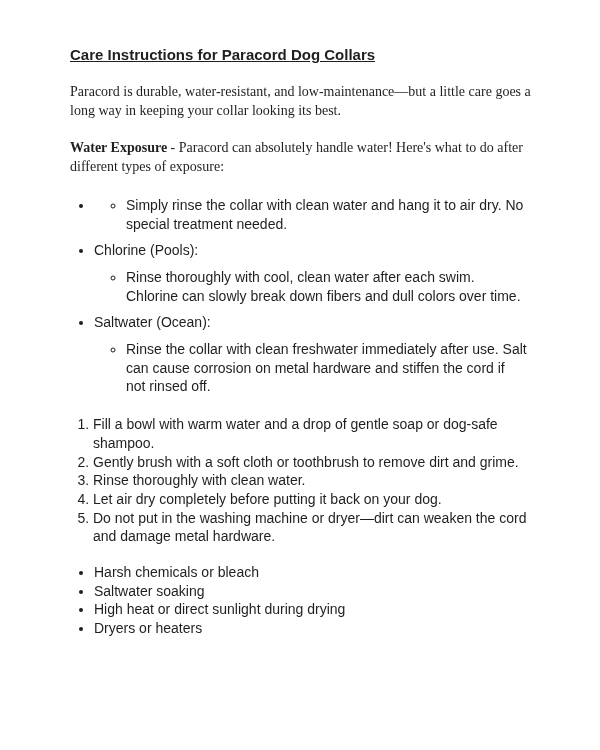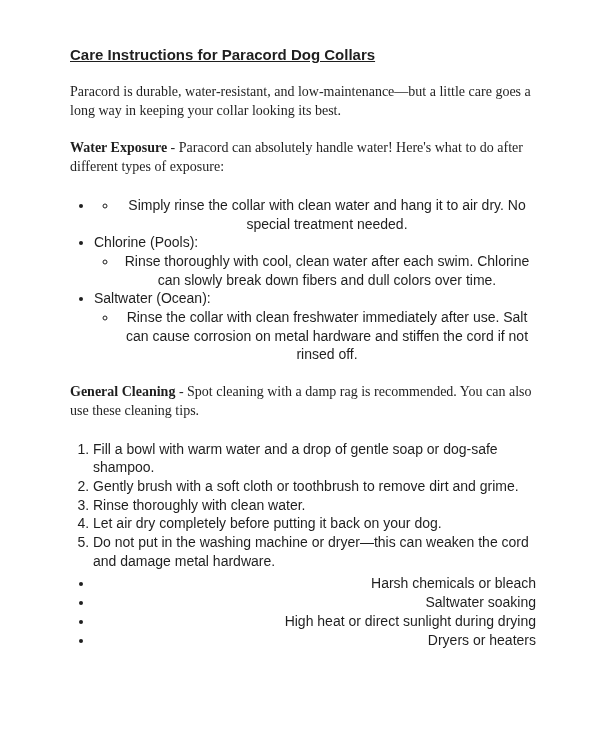--- a/index.html
+++ b/index.html
@@ -31,29 +31,28 @@
     font-family: Liberation Serif, serif;
   }
   b { font-weight: bold; text-align: right; }
   ul, ol {
     margin: 19px 0 0 0;
     padding: 0 0 0 24px;
     list-style-position: outside;
   }
   ul { list-style-type: disc; }
   ul ul {
-    margin: 0;
+    margin: 8px;
     padding-left: 24px;
     list-style-type: circle;
-    text-align: center;
   }
   ol { padding-left: 23px; }
   li { margin: 0; padding: 0; }
   p.section-heading { margin-bottom: 0; }
-  ul.avoid-list { margin-top: 4px; text-align: right; }
+  ul.avoid-list { margin-top: 17px; }
 </style>
 </head>
 <body>
 
 <div class="page">
 
   <div class="doc-title">Care Instructions for Paracord Dog Collars</div>
 
   <p>Paracord is durable, water-resistant, and low-maintenance—but a little care goes a long way in keeping your collar looking its best.</p>
 
@@ -72,28 +71,27 @@
       </ul>
     </li>
     <li>
       <span>Saltwater (Ocean):</span>
       <ul>
         <li>Rinse the collar with clean freshwater immediately after use. Salt can cause corrosion on metal hardware and stiffen the cord if not rinsed off.</li>
       </ul>
     </li>
   </ul>
 
-  <p><b>General Cleaning</b><span> - Spot cleaning with a damp rag is recommended. You can also use these cleaning tips.</span></p>
 
   <ol>
     <li>Fill a bowl with warm water and a drop of gentle soap or dog-safe shampoo.</li>
     <li>Gently brush with a soft cloth or toothbrush to remove dirt and grime.</li>
     <li>Rinse thoroughly with clean water.</li>
     <li>Let air dry completely before putting it back on your dog.</li>
-    <li>Do not put in the washing machine or dryer—this can weaken the cord and damage metal hardware.</li>
+    <li>Do not put in the washing machine or dryer—dirt can weaken the cord and damage metal hardware.</li>
   </ol>
 
 
   <ul class="avoid-list">
     <li>Harsh chemicals or bleach</li>
     <li>Saltwater soaking</li>
     <li>High heat or direct sunlight during drying</li>
     <li>Dryers or heaters</li>
   </ul>
 

